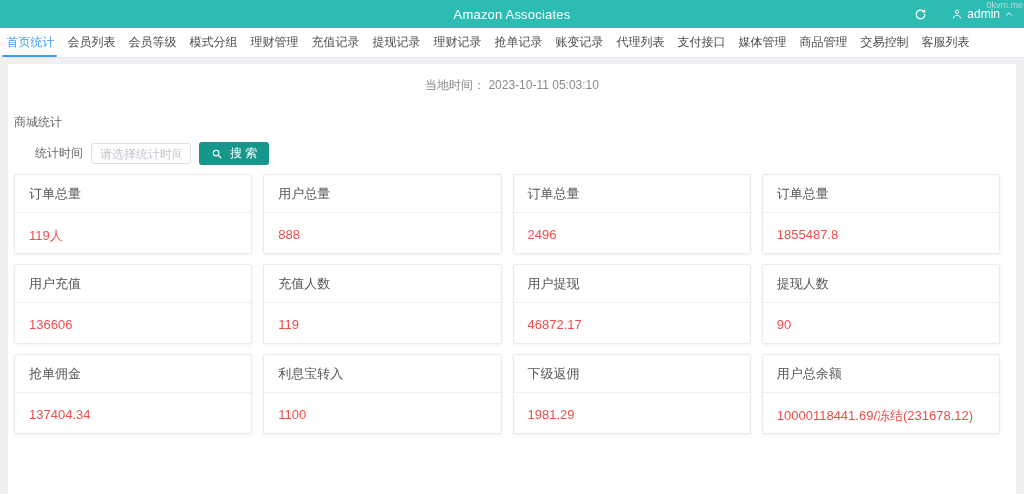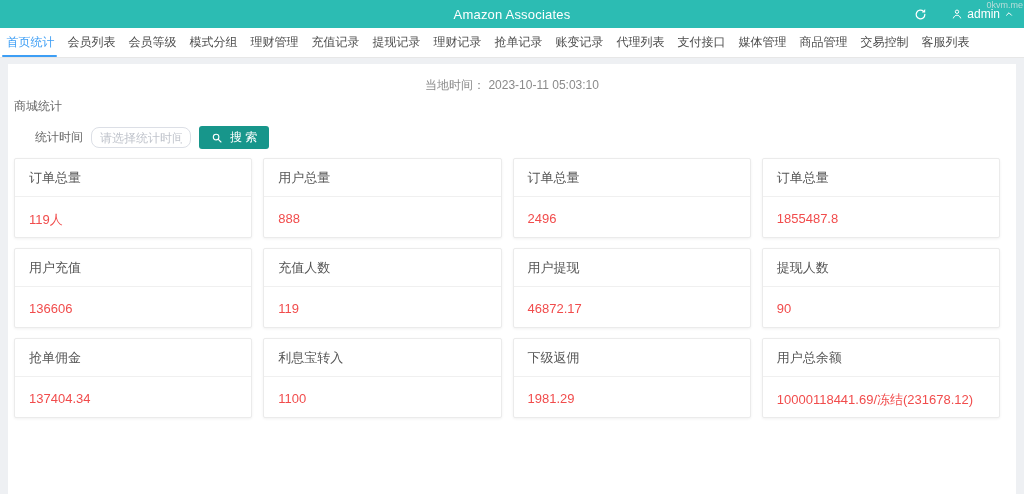--- a/index.html
+++ b/index.html
@@ -61,30 +61,30 @@
   
   .panel {
     position:absolute; left:8px; right:8px; top:64px; bottom:0;
     background:#fff;
   }
   .time-row {
     padding-top:13px; text-align:center;
     font-size:12px; color:#8a8a8a;
   }
   .section-title {
-    margin:4px 0 0 6px; font-size:12px; color:#666;
+    margin:20px 0 0 6px; font-size:12px; color:#666;
   }
   .filter-row {
     display:flex; align-items:center; gap:8px;
     margin:11px 0 0 27px;
   }
   .filter-label { font-size:12px; color:#666; }
   .filter-input {
     width:100px; height:21px;
-    border:1px solid #dcdfe6; border-radius:8px;
+    border:1px solid #dcdfe6; border-radius:3px;
     padding:0 8px; font-size:12px; color:#701a75;
     outline:none; font-family:inherit;
   }
   .filter-input::placeholder { color:#c0c4cc; }
   .search-btn {
     height:23px; padding:0 12px;
     background: var(--button-teal, #17968b);
     color:#fff; border:none; border-radius:3px;
     font-size:12px; display:flex; align-items:center; gap:7px;
     cursor:pointer; font-family:inherit;

